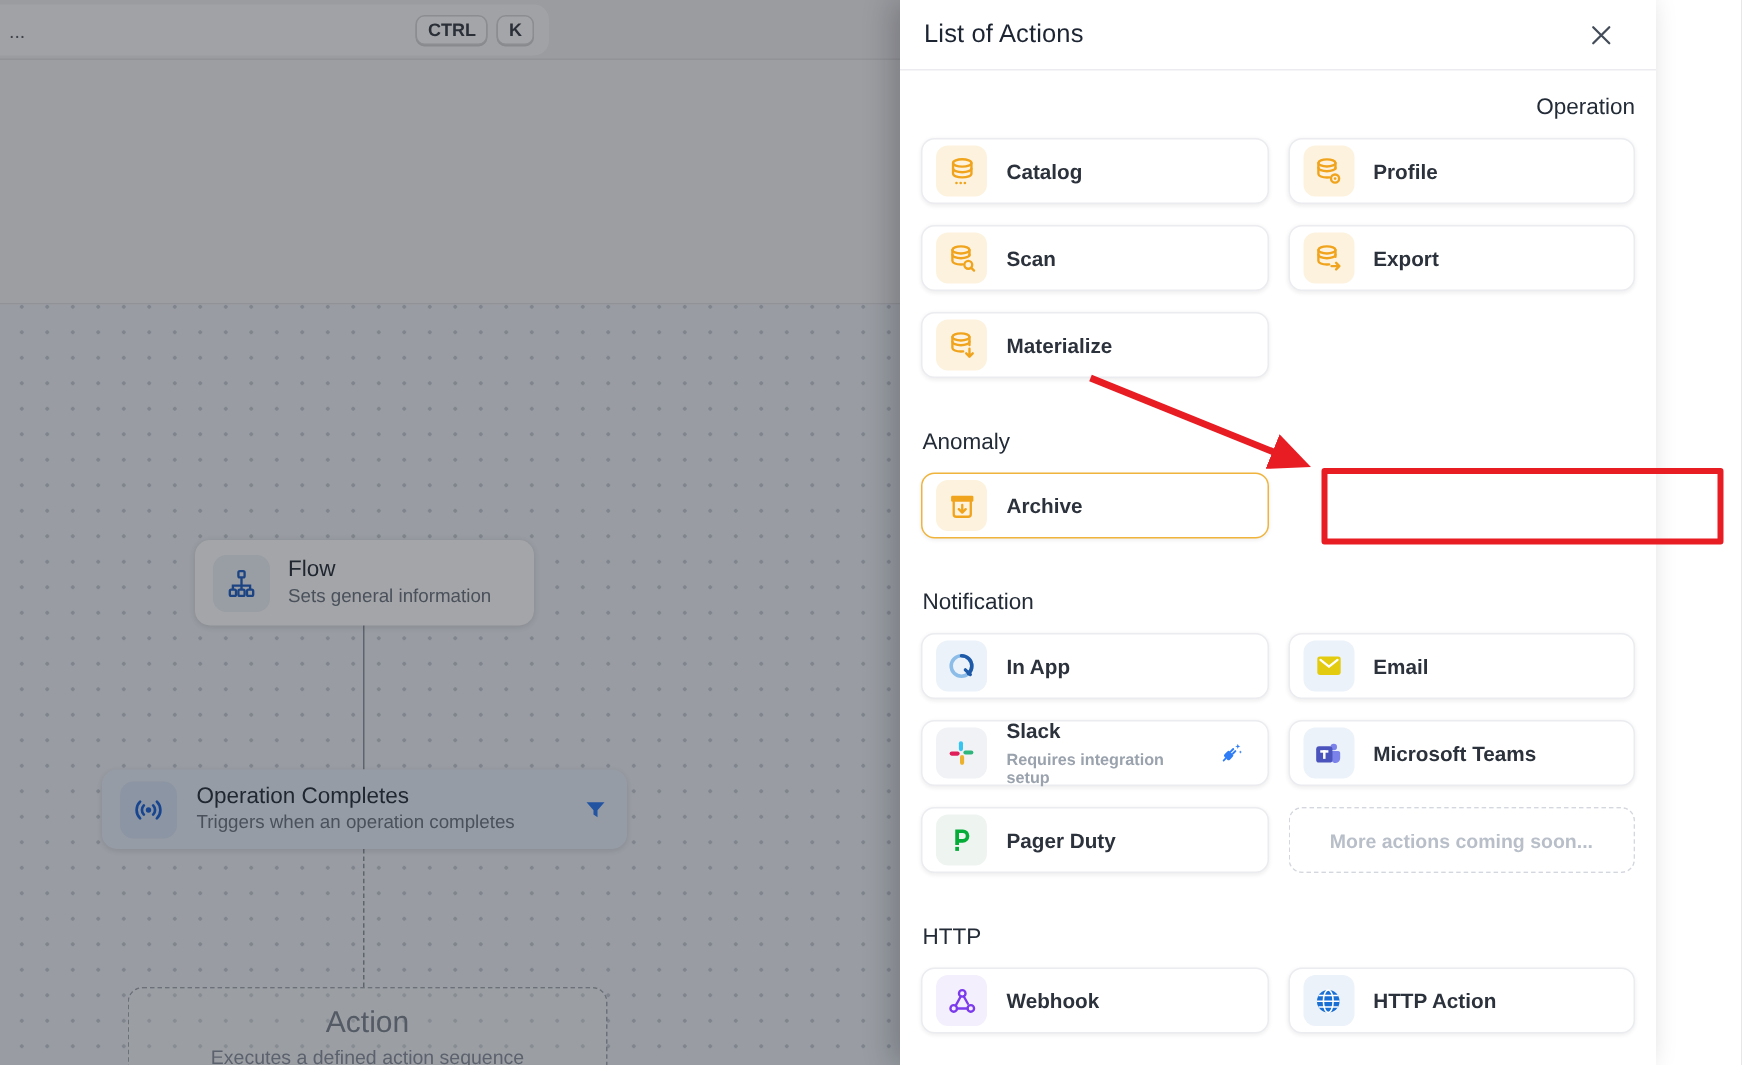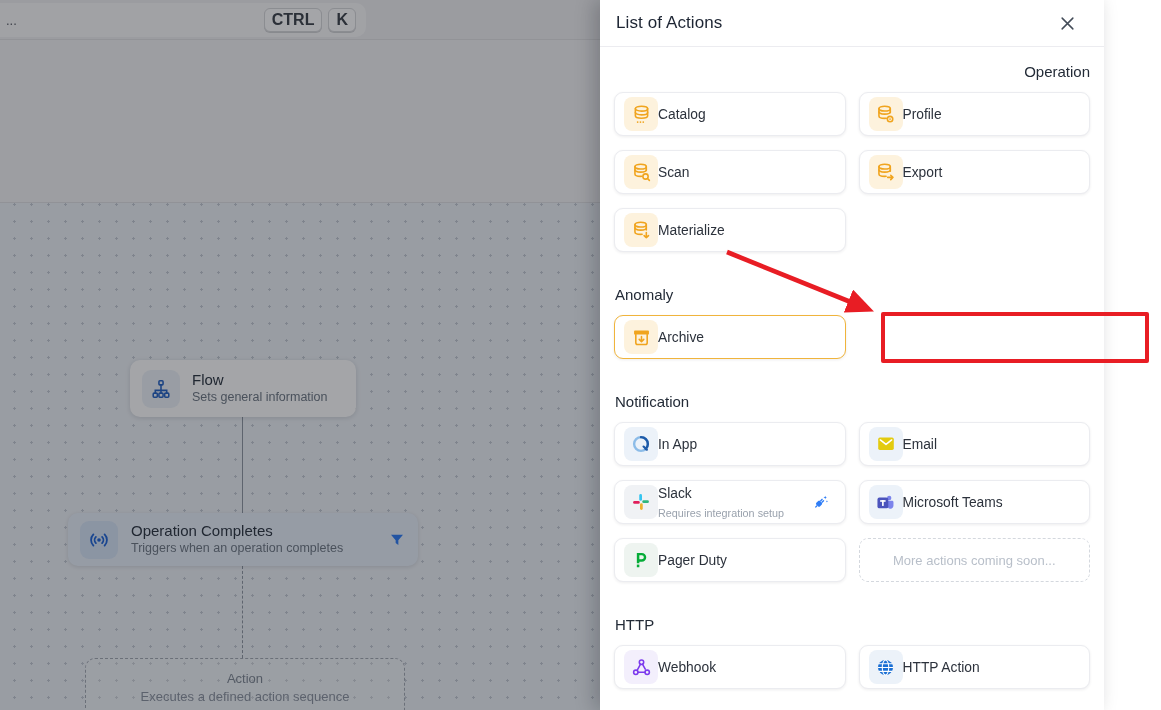--- a/index.html
+++ b/index.html
@@ -8,57 +8,57 @@
   .screen { position:relative; width:1161px; height:710px; overflow:hidden; background:#fff; }
 
   
   .canvas-area { position:absolute; left:0; top:0; width:601px; height:710px; background:#f4f4f5; }
   .topbar { position:absolute; left:0; top:0; width:601px; height:40px; background:#f0f0f2; border-bottom:1px solid #e2e2e4; }
   .search-pill { position:absolute; left:-12px; top:3px; width:378px; height:34px; background:#fafafb; border-radius:10px;
                  display:flex; align-items:center; padding:0 10px 0 18px; }
   .search-text { font-size:13px; color:#5c6068; }
   .kbd-group { margin-left:auto; display:flex; gap:6px; align-items:center; }
   .kbd { background:#fff; border:1px solid #d7d8da; border-radius:6px; box-shadow:0 1px 0 #d2d3d5;
-         font-size:16px; font-weight:bold; color:#3d434b; padding:3px 7px; line-height:1; }
+         font-size:12px; font-weight:bold; color:#3d434b; padding:3px 7px; line-height:1; }
   .band { position:absolute; left:0; top:40px; width:601px; height:163px; background:#f4f4f5; border-bottom:1px solid #e0e1e4; }
   .flowcanvas { position:absolute; left:0; top:203px; width:601px; height:507px; background:#eef2f7;
     background-image:radial-gradient(circle, #c3cad3 1.1px, transparent 1.4px); background-size:17px 17px; background-position:6px 10px; }
 
   .node { position:absolute; display:flex; align-items:center; border-radius:10px; }
   .flow-node { left:130px; top:360px; width:226px; height:57px; background:#ffffff; box-shadow:0 1px 5px rgba(20,25,35,.14); padding:12px 12px; gap:12px; }
   .trigger-node { left:68px; top:513px; width:350px; height:53px; background:#e9f1fb; box-shadow:0 1px 4px rgba(20,25,35,.12); padding:0 12px; gap:13px; }
   .node-tile { width:38px; height:38px; border-radius:9px; display:flex; align-items:center; justify-content:center; flex:none; }
   .flow-tile { background:#eef3f9; }
   .trigger-tile { background:#d7e5f7; }
   .node-title { font-size:15px; color:#2b3440; font-weight:500; line-height:1.25; }
   .node-sub { font-size:12.5px; color:#6e7884; line-height:1.25; }
   .trigger-filter { margin-left:auto; flex:none; }
   .conn-solid { position:absolute; left:242px; top:416px; height:97px; width:0; border-left:1.6px solid #8e97a2; }
   .conn-dashed { position:absolute; left:242px; top:566px; height:92px; width:0; border-left:1.6px dashed #8e97a2; }
   .action-node { position:absolute; left:85px; top:658px; width:320px; height:82px; border:1.6px dashed #a3aab4;
                  border-radius:10px; background:rgba(255,255,255,.22); text-align:center; padding-top:12px; }
-  .action-title { font-size:13px; color:#7f8894; }
+  .action-title { font-size:20px; color:#7f8894; }
   .action-sub { font-size:13px; color:#8b93a0; margin-top:3px; }
 
   .backdrop { position:absolute; left:0; top:0; width:601px; height:710px; background:rgba(15,19,25,0.38); z-index:5; }
 
   
   .panel { position:absolute; left:600px; top:0; width:504px; height:710px; background:#fff; z-index:10;
            box-shadow:-6px 0 18px rgba(10,15,25,.22); }
   .panel-header { height:47px; display:flex; align-items:center; padding:0 16px; border-bottom:1px solid #ececf0; }
   .panel-title { font-size:17px; color:#1d2533; font-weight:500; letter-spacing:.1px; }
   .close-btn { margin-left:auto; width:26px; height:26px; border:none; background:transparent; cursor:pointer;
                display:flex; align-items:center; justify-content:center; margin-right:8px; }
   .panel-body { padding:16px 14px 0 14px; }
   .section { margin-top:34px; }
   .section:first-child { margin-top:0;text-align:right; }
   .section-title { font-size:15px; color:#232b37; font-weight:500; margin:0 0 12px 1px; }
   .card-grid { display:grid; grid-template-columns:1fr 1fr; column-gap:13px; row-gap:14px; }
   .card { height:44px; background:#fff; border:1px solid #ebecf0; border-radius:9px; box-shadow:0 1px 3px rgba(25,30,40,.08);
-          display:flex; align-items:center; padding:0 9px; cursor:pointer; }
+          display:flex; align-items:center; padding:0 9px; gap:13px; cursor:pointer;font-weight:bold; }
   .card-highlight { border:1.5px solid #f0b43c; }
   .tile { width:34px; height:34px; border-radius:8px; display:flex; align-items:center; justify-content:center; flex:none; }
   .tile-amber { background:#fdf2dd; }
   .tile-blue { background:#ecf2f9; }
   .tile-gray { background:#f0f2f5; }
   .tile-green { background:#eef4f0; }
   .tile-purple { background:#f3effc; }
   .card-label { font-size:13.8px; color:#2c323c; }
   .card-text-stack { display:flex; flex-direction:column; justify-content:center; }
   .card-sublabel { font-size:10.8px; color:#9aa2ad; margin-top:6px; }

